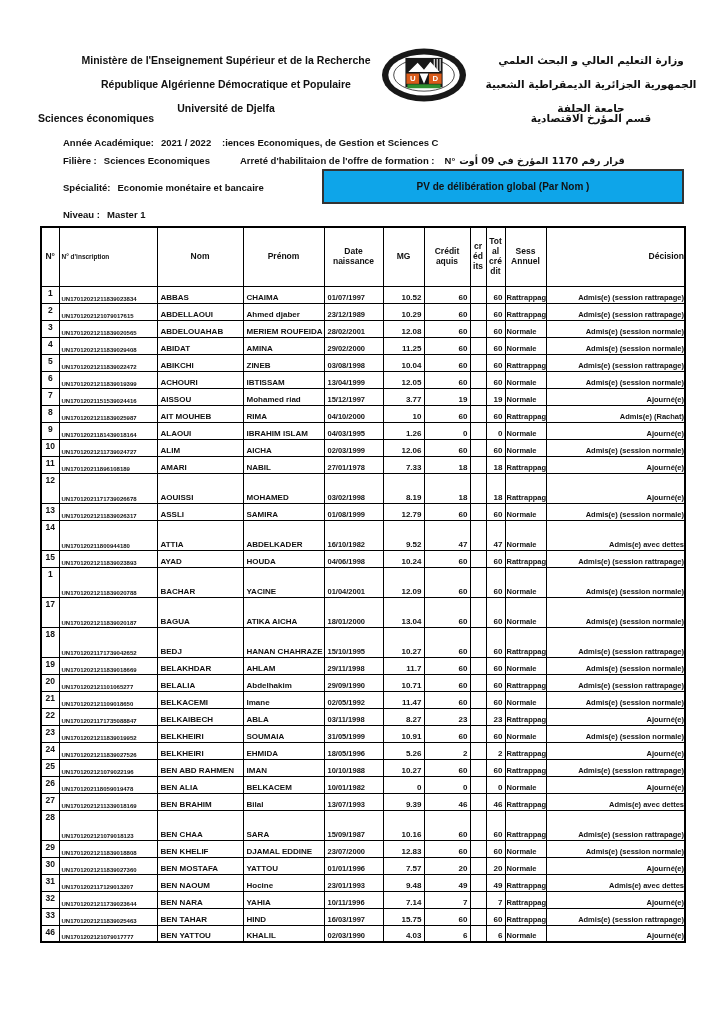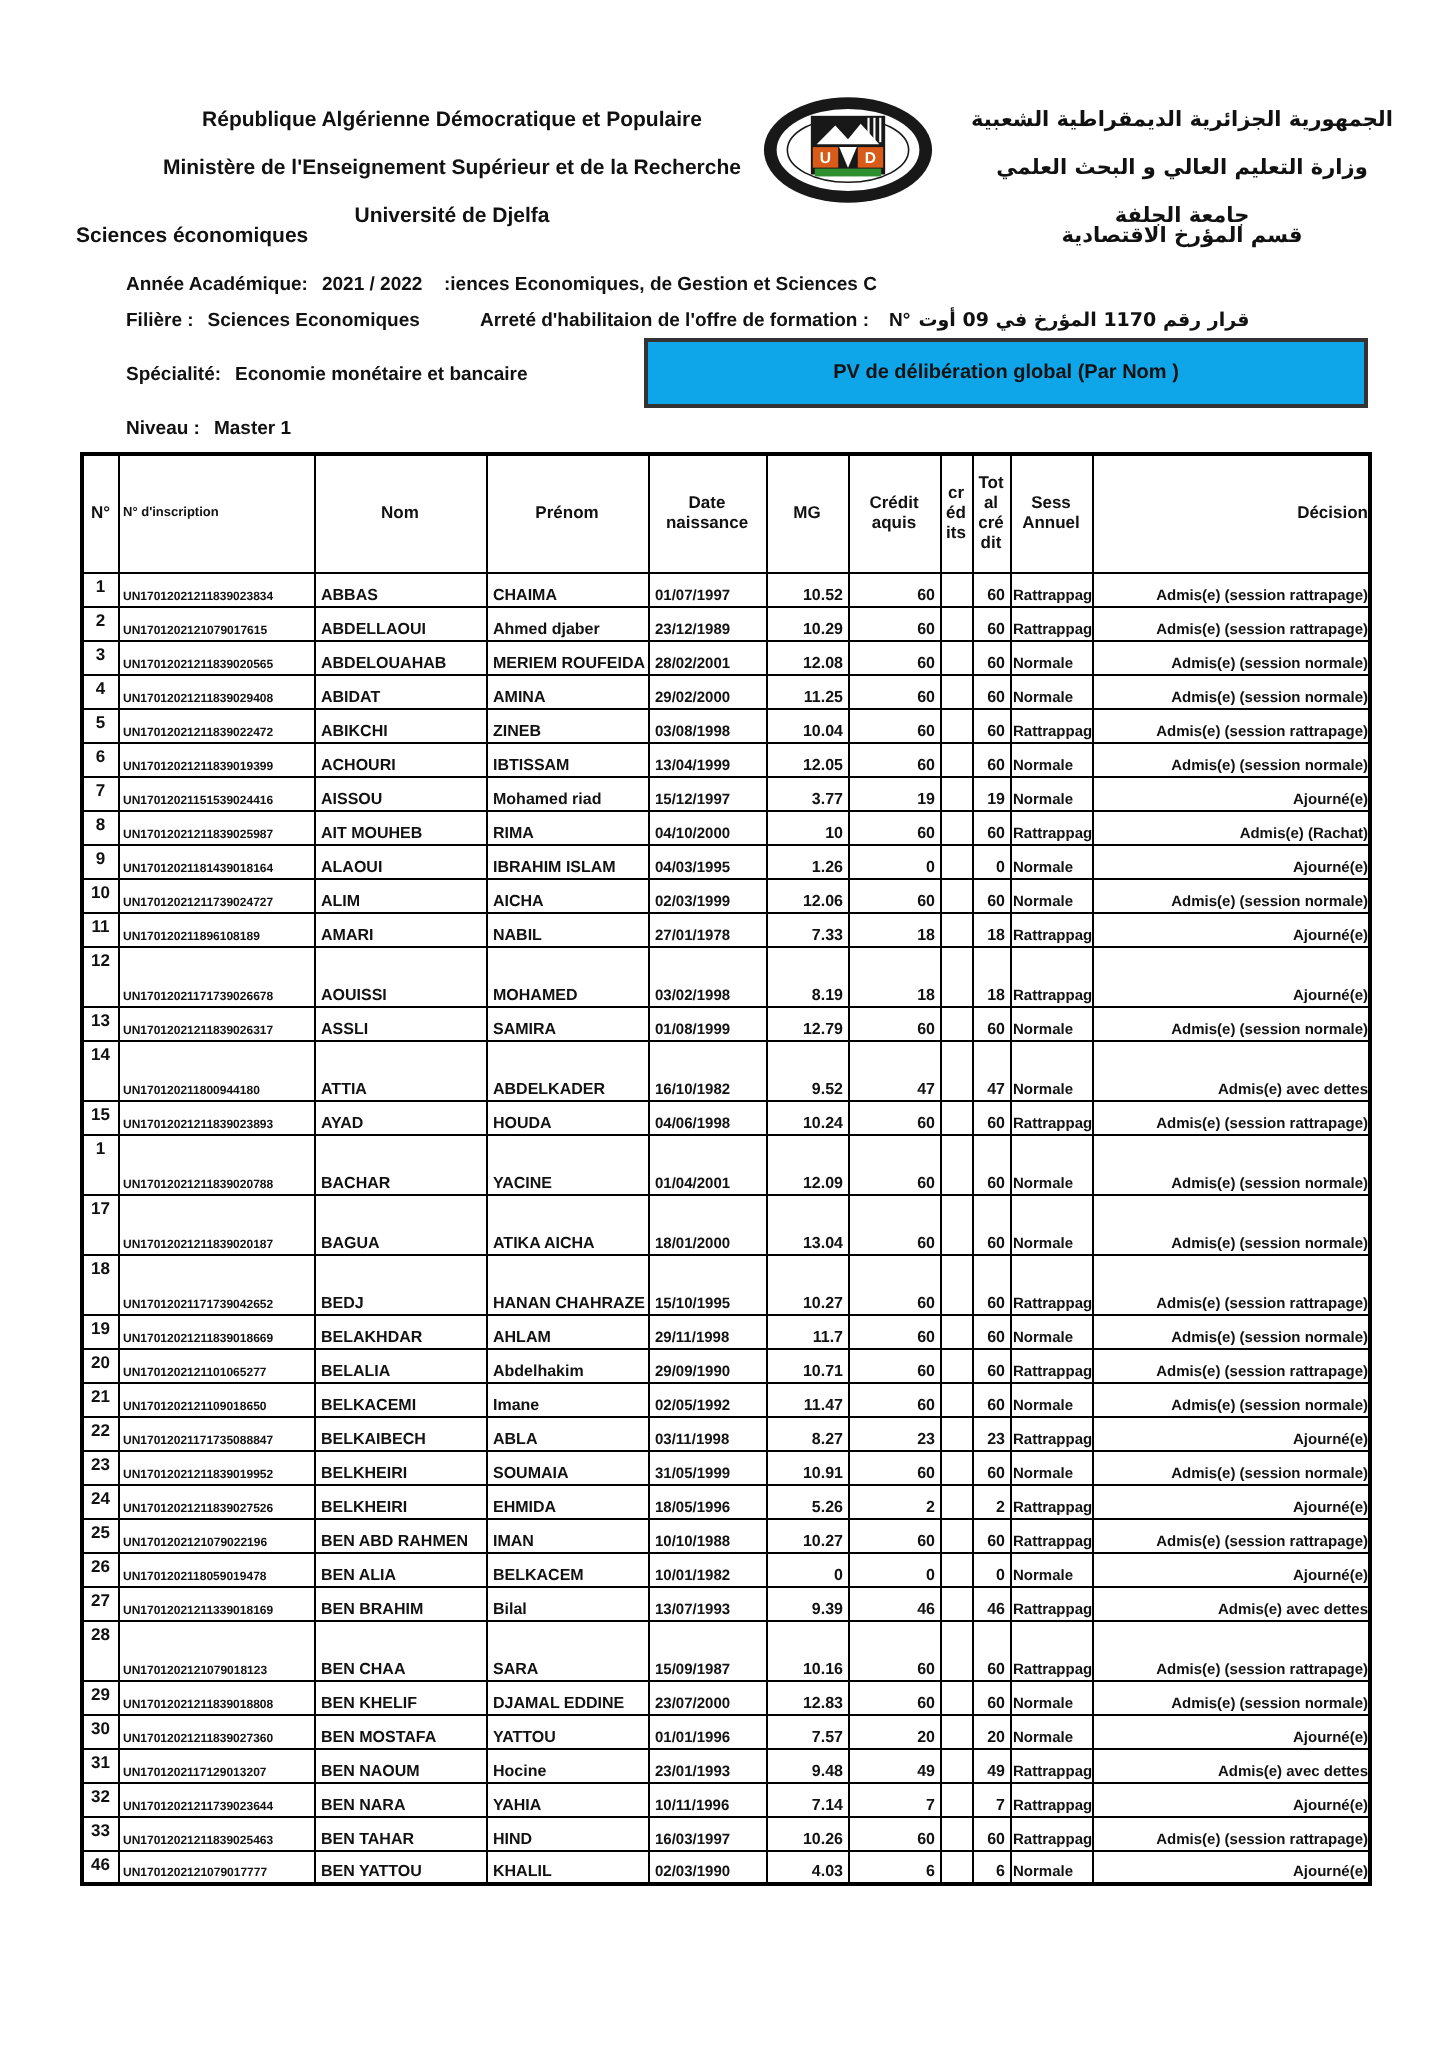--- a/index.html
+++ b/index.html
@@ -48,22 +48,22 @@
   td.c10 { font-size:7.5px; padding-left:2px; }
   tr.r:last-child td { border-bottom:none; }
 
   .c0{width:18px;} .c1{width:98px;} .c2{width:86px;} .c3{width:81px;} .c4{width:59px;}
   .c5{width:41px;} .c6{width:46px;} .c7{width:16px;} .c8{width:19px;} .c9{width:41px;} .c10{width:139px;text-align:right;}
 </style>
 </head>
 <body>
 
 <div class="fr-block">
+  <div>Ministère de l'Enseignement Supérieur et de la Recherche</div>
   <div>République Algérienne Démocratique et Populaire</div>
-  <div>Ministère de l'Enseignement Supérieur et de la Recherche</div>
   <div>Université de Djelfa</div>
 </div>
 
 <svg class="logo" viewBox="0 0 90 60">
   <ellipse cx="45" cy="29" rx="43" ry="27" fill="#181818"></ellipse>
   <ellipse cx="45" cy="29" rx="36.5" ry="21" fill="#ffffff"></ellipse>
   <ellipse cx="45" cy="29" rx="31" ry="16.5" fill="none" stroke="#181818" stroke-width="0.8"></ellipse>
   <rect x="26" y="11.5" width="38" height="30" fill="#181818"></rect>
   <path d="M29 26 L38.5 16.5 L45 23.5 L51.5 15.5 L61 26 Z" fill="#ffffff"></path>
   <g stroke="#ffffff" stroke-width="1.1">
@@ -73,22 +73,22 @@
   </g>
   <rect x="27" y="27.5" width="13" height="10.5" fill="#d95b1a"></rect>
   <rect x="50" y="27.5" width="13" height="10.5" fill="#d95b1a"></rect>
   <path d="M40.5 27.5 L45 38 L49.5 27.5 Z" fill="#ffffff"></path>
   <text x="33.5" y="35.5" font-size="8" fill="#ffffff" text-anchor="middle" font-weight="bold" font-family="Liberation Sans, sans-serif">U</text>
   <text x="56.5" y="35.5" font-size="8" fill="#ffffff" text-anchor="middle" font-weight="bold" font-family="Liberation Sans, sans-serif">D</text>
   <rect x="28" y="38.5" width="34" height="4" fill="#2f8f2f"></rect>
 </svg>
 
 <div class="ar-block ar">
+  <div>وزارة التعليم العالي و البحث العلمي</div>
   <div>الجمهورية الجزائرية الديمقراطية الشعبية</div>
-  <div>وزارة التعليم العالي و البحث العلمي</div>
   <div>جامعة الجلفة</div>
 </div>
 
 <div class="dept-fr">Sciences économiques</div>
 <div class="dept-ar ar">قسم المؤرخ الاقتصادية</div>
 
 <div class="line l-annee">
   <span>Année Académique:</span><span class="val">2021 / 2022</span>
 </div>
 <div class="line l-domaine">:iences Economiques, de Gestion et Sciences C</div>
@@ -552,21 +552,21 @@
         <td class="c8">7</td>
         <td class="c9">Rattrappage</td>
         <td class="c10">Ajourné(e)</td>
       </tr>
       <tr class="r">
         <td class="c0">33</td>
         <td class="c1">UN17012021211839025463</td>
         <td class="c2">BEN TAHAR</td>
         <td class="c3">HIND</td>
         <td class="c4">16/03/1997</td>
-        <td class="c5">10.26</td>
+        <td class="c5">15.75</td>
         <td class="c6">60</td>
         <td class="c7"></td>
         <td class="c8">60</td>
         <td class="c9">Rattrappage</td>
         <td class="c10">Admis(e) (session rattrapage)</td>
       </tr>
       <tr class="r">
         <td class="c0">46</td>
         <td class="c1">UN1701202121079017777</td>
         <td class="c2">BEN YATTOU</td>

